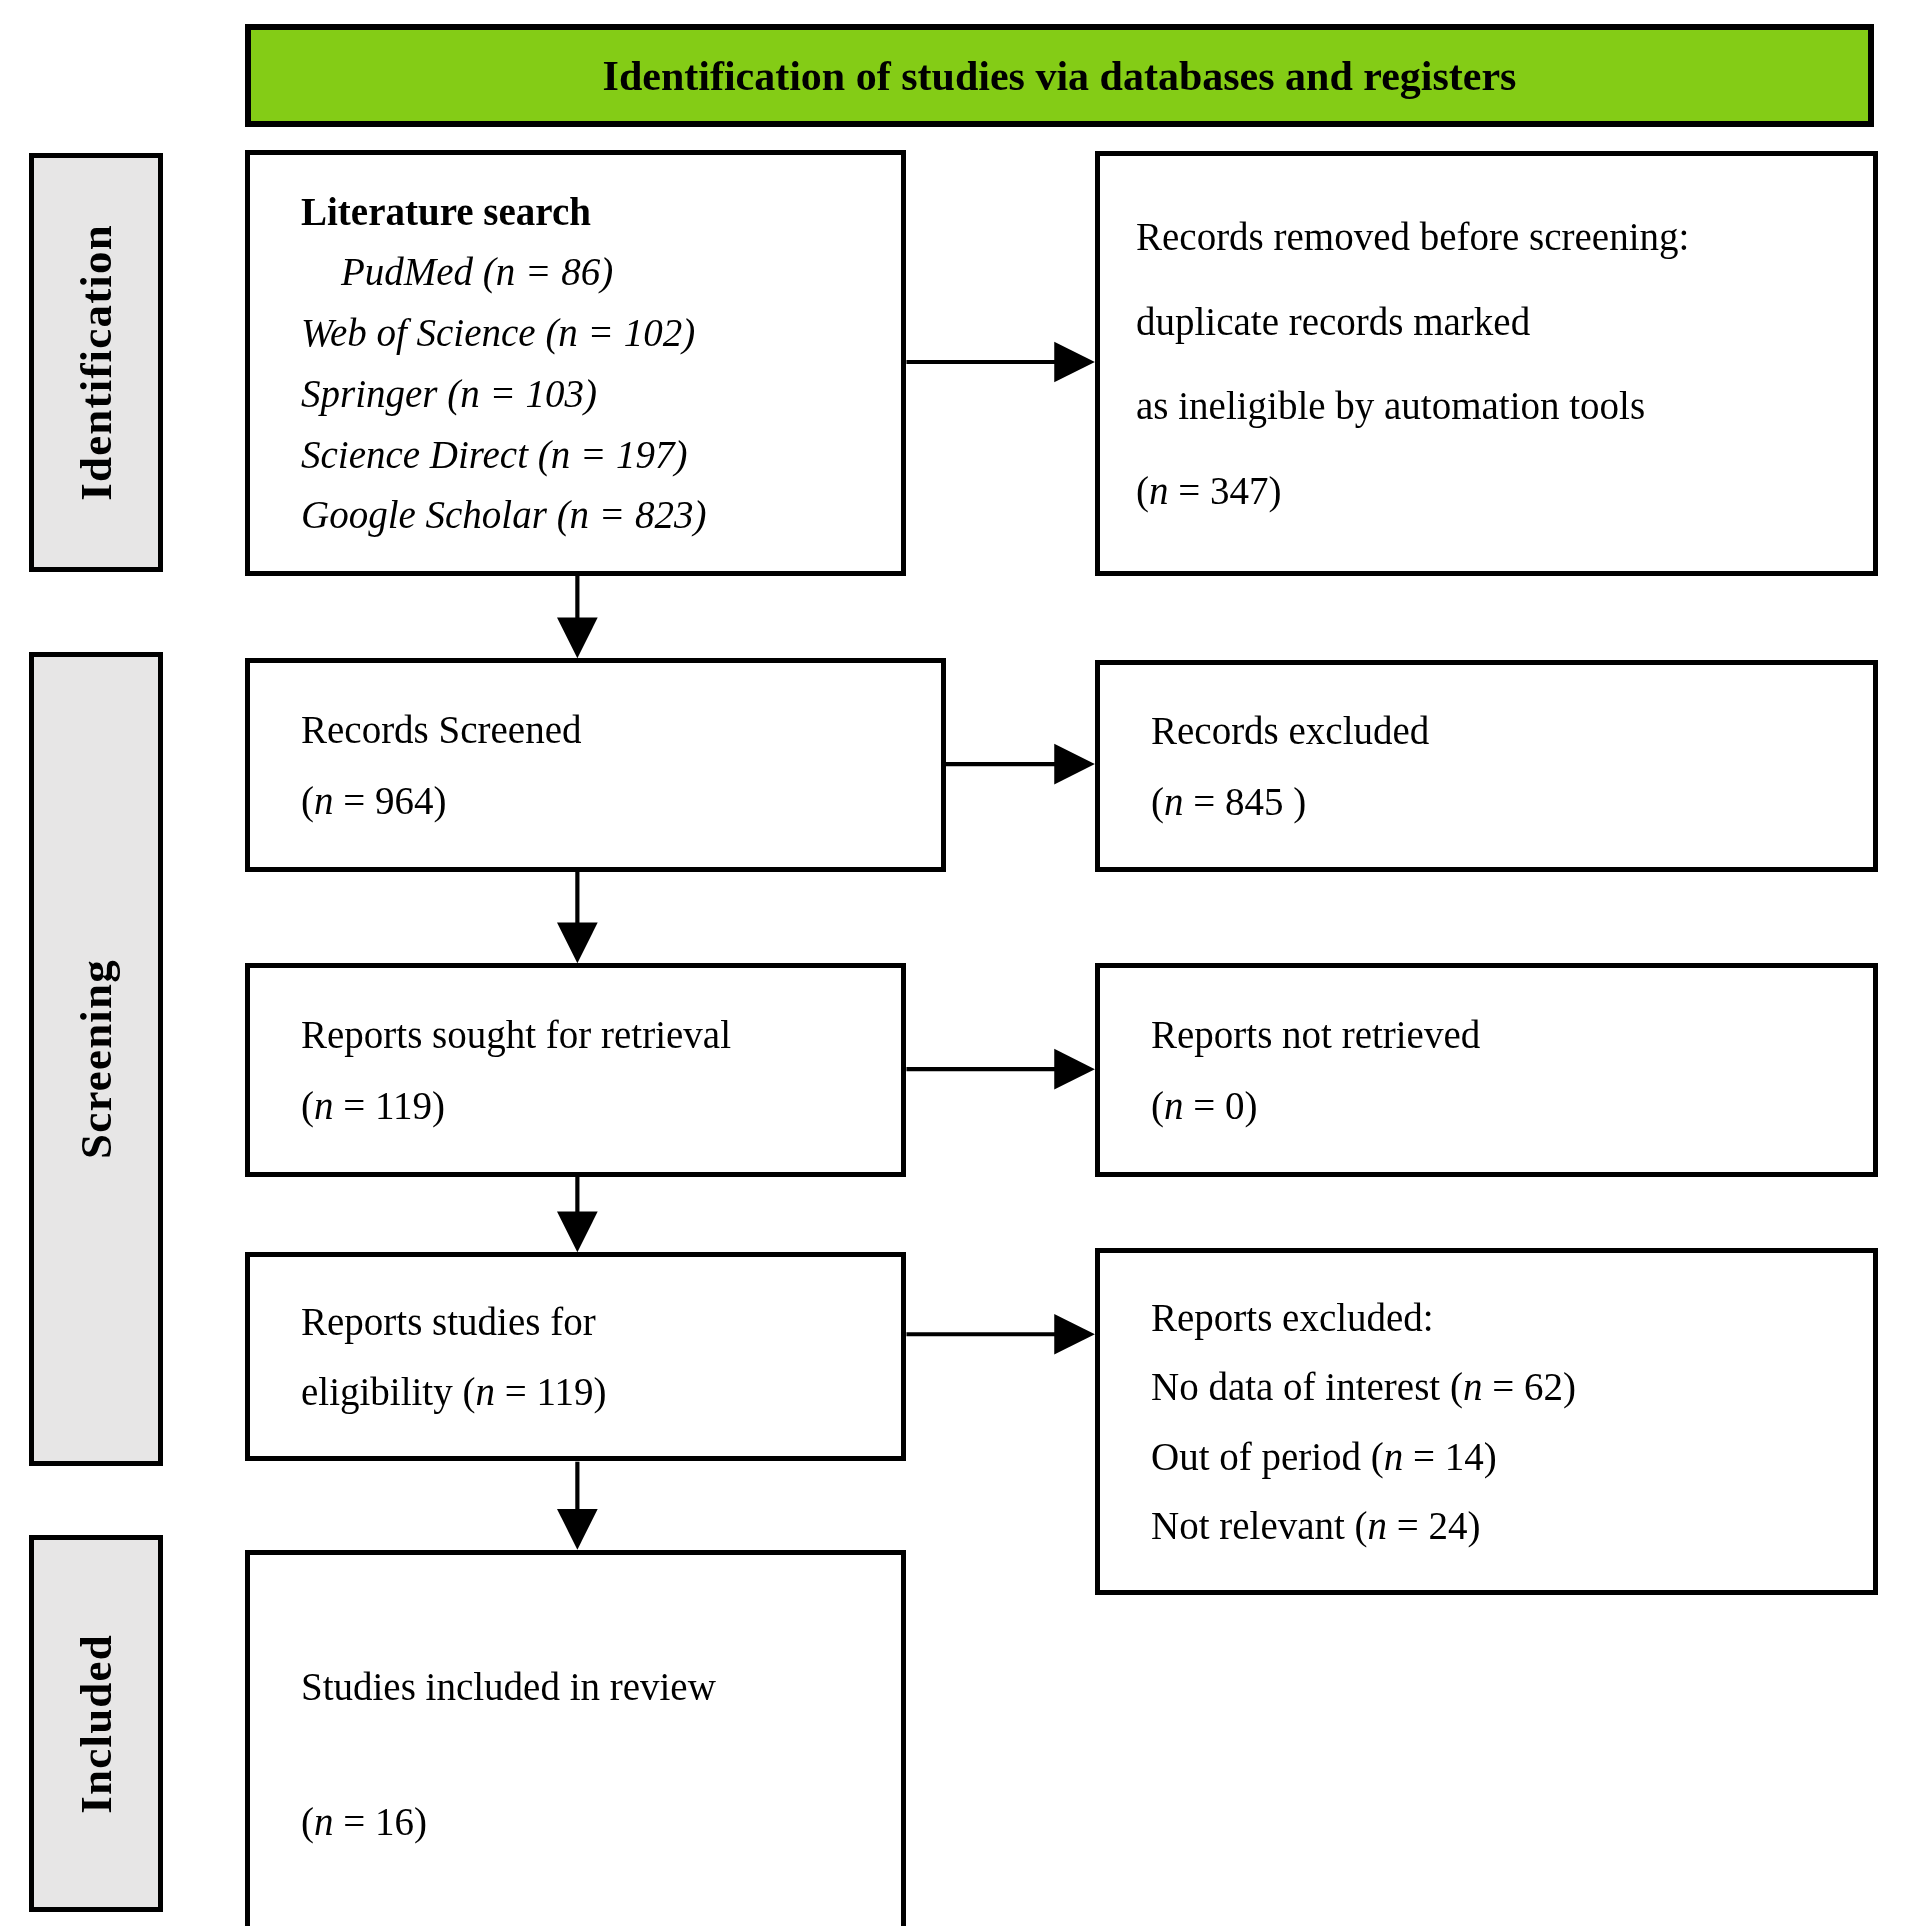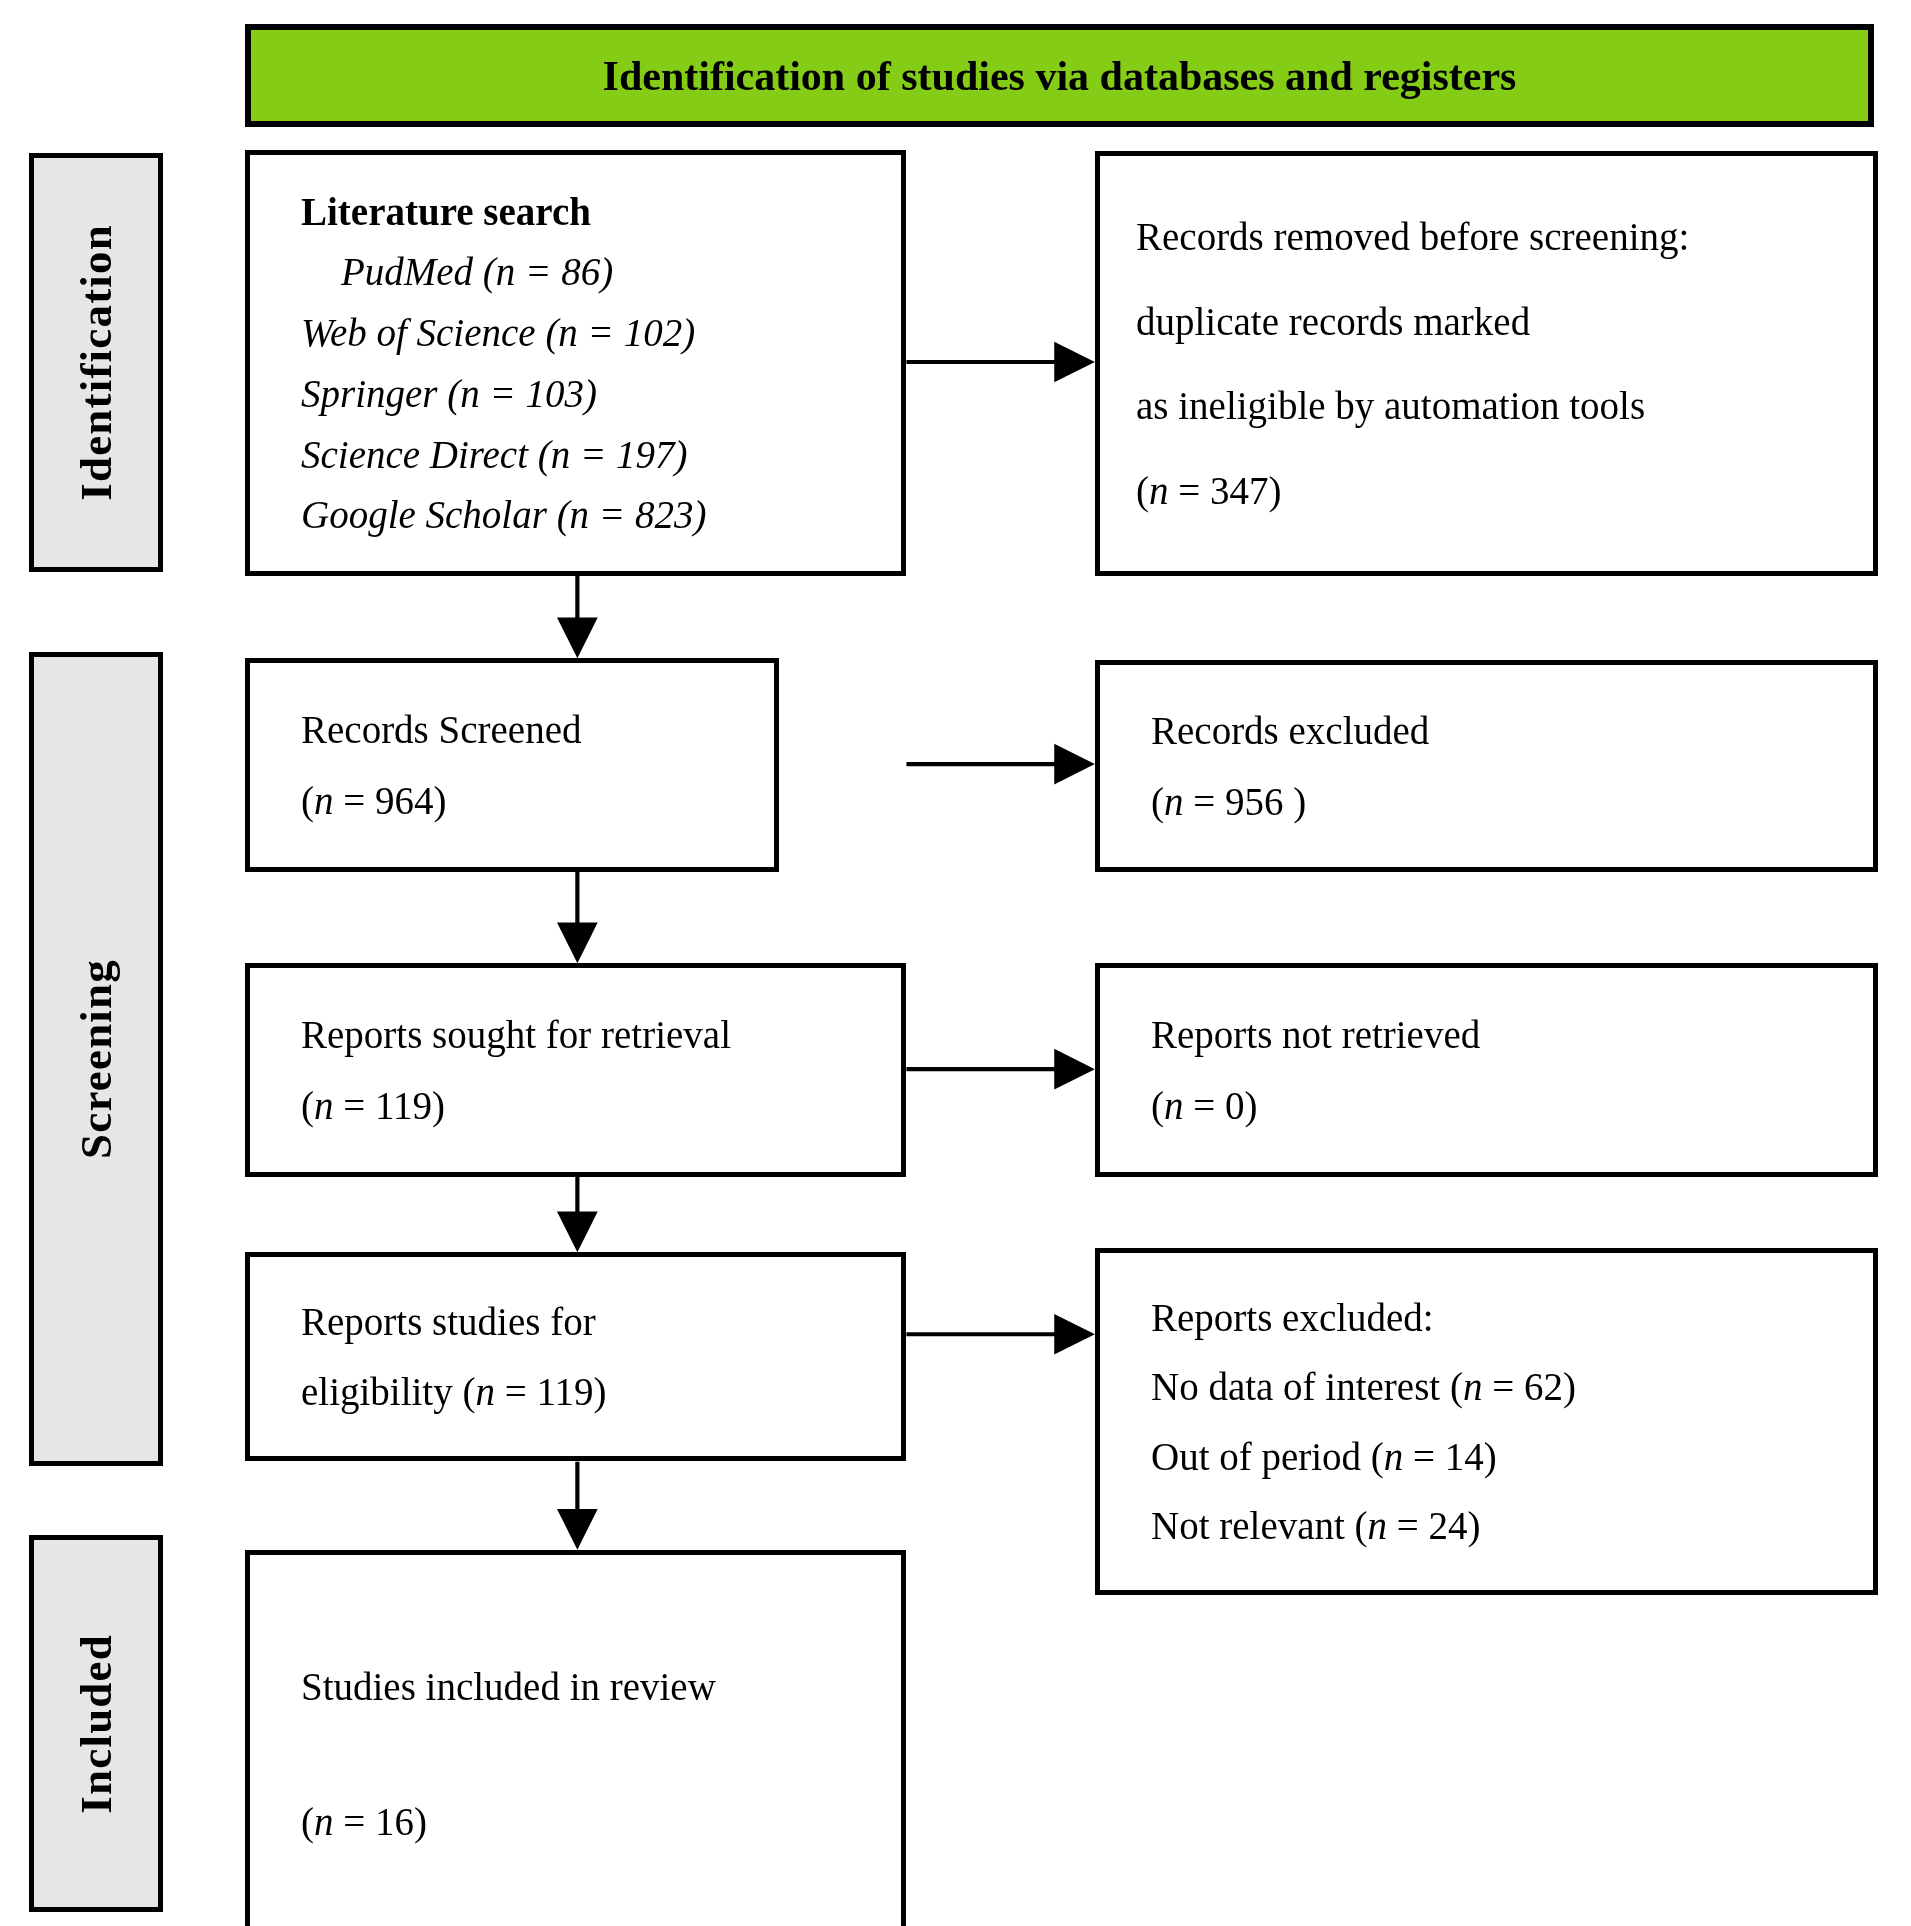--- a/index.html
+++ b/index.html
@@ -33,21 +33,21 @@
   #side-screening{top:652px;height:814px;}
   #side-included{top:1535px;height:377px;}
   .box{
     position:absolute;background:#ffffff;border:5.4px solid #000;box-sizing:border-box;
     display:flex;flex-direction:column;justify-content:space-evenly;
     padding:18px 24px 18px 51px;
     font-size:39px;
   }
   .box .line{white-space:nowrap;}
   #box-literature{left:245px;top:150px;width:661px;height:426px;}
-  #box-screened{left:245px;top:658px;width:534px;height:214px;}
+  #box-screened{left:245px;top:658px;width:701px;height:214px;}
   #box-sought{left:245px;top:963px;width:661px;height:214px;}
   #box-assessed{left:245px;top:1252px;width:661px;height:209px;}
   #box-included-studies{left:245px;top:1550px;width:661px;height:408px;}
   #box-removed{left:1095px;top:151px;width:783px;height:425px;padding-left:36px;}
   #box-excluded{left:1095px;top:660px;width:783px;height:212px;}
   #box-notretrieved{left:1095px;top:963px;width:783px;height:214px;}
   #box-reportsexcluded{left:1095px;top:1248px;width:783px;height:347px;}
   .arrow-line{stroke:#000;stroke-width:7;}
   .arrow-head{fill:#000;stroke:none;}
 </style>
@@ -121,21 +121,21 @@
       <div class="line"><span>(</span><span style="font-style: italic;">n</span><span> = 347)</span></div>
     </div>
 
   <div class="box" id="box-screened">
       <div class="line"><span>Records Screened</span></div>
       <div class="line"><span>(</span><span style="font-style: italic;">n</span><span> = 964)</span></div>
     </div>
 
   <div class="box" id="box-excluded">
       <div class="line"><span>Records excluded</span></div>
-      <div class="line"><span>(</span><span style="font-style: italic;">n</span><span> = 956 )</span></div>
+      <div class="line"><span>(</span><span style="font-style: italic;">n</span><span> = 845 )</span></div>
     </div>
 
   <div class="box" id="box-sought">
       <div class="line"><span>Reports sought for retrieval</span></div>
       <div class="line"><span>(</span><span style="font-style: italic;">n</span><span> = 119)</span></div>
     </div>
 
   <div class="box" id="box-notretrieved">
       <div class="line"><span>Reports not retrieved</span></div>
       <div class="line"><span>(</span><span style="font-style: italic;">n</span><span> = 0)</span></div>

